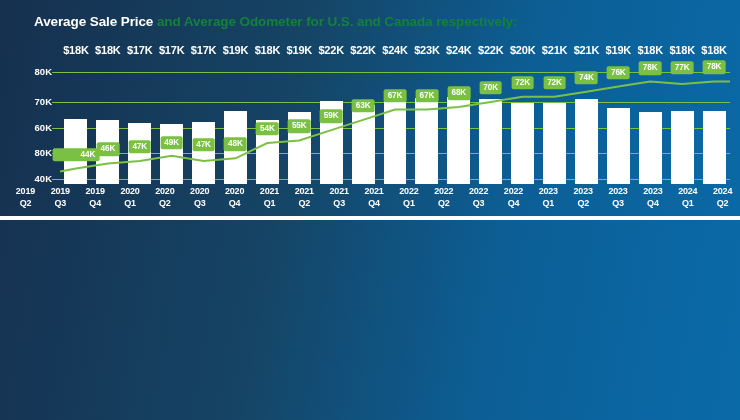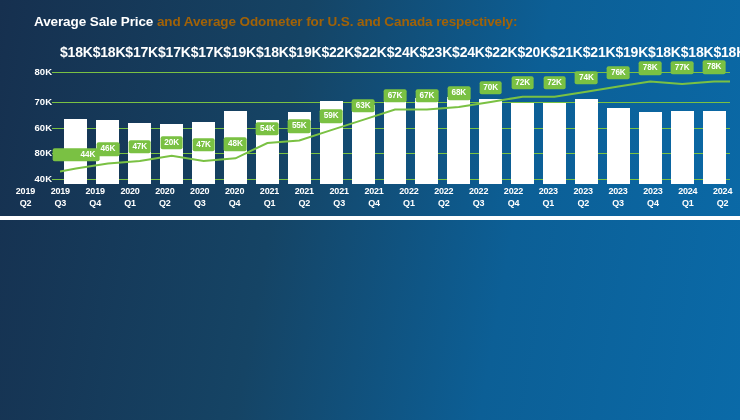--- a/index.html
+++ b/index.html
@@ -19,32 +19,32 @@
     background: #ffffff; z-index: 30;
   }
   #panel-bottom { top: 220px; height: 200px; }
 
   .title {
     position: absolute; left: 34px; top: 14px;
     font-size: 13.5px; font-weight: bold; letter-spacing: -0.1px;
     white-space: nowrap; z-index: 20;
   }
   .title .t-white { color: #ffffff; }
-  .title .t-green { color: #a16207; }
+  .title .t-green { color: #15803d; }
 
   .plot { position: absolute; }
   #plot-top    { left: 60px; top: 44px;  width: 670px; height: 140px; }
 
   .toplabels {
     position: absolute; left: 0; right: 0; top: 0; height: 16px;
     display: flex;
   }
   .toplabels .tl {
     flex: 1 1 0; text-align: center; color: #ffffff;
-    font-size: 14px; font-weight: bold; letter-spacing: -0.2px;
+    font-size: 11px; font-weight: bold; letter-spacing: -0.2px;
   }
 
   .grid { position: absolute; left: 0; right: 0; }
   .gridline {
     position: absolute; left: 0; right: 0; height: 1px;
     background: #7ac143;
   }
   .gridline .ylab {
     position: absolute; right: 100%; top: -6px; margin-right: 8px;
     color: #ffffff; font-size: 9.5px; font-weight: bold; white-space: nowrap;
@@ -202,21 +202,21 @@
           <div class="bar" style="top: 67.1478px; height: 72.8522px;"></div>
         </div>
       </div>
     <svg class="lineLayer" id="line-top" viewBox="0 0 670 140" preserveAspectRatio="none">
         <polyline points="0.0,127.4 16.0,124.6 47.9,119.5 79.8,116.9 111.7,111.8 143.6,116.9 175.5,114.3 207.4,99.0 239.3,96.4 271.2,86.1 303.1,75.9 335.0,65.6 366.9,65.6 398.8,63.0 430.7,57.9 462.6,52.8 494.5,52.8 526.4,47.7 558.3,42.5 590.2,37.4 622.1,40.0 654.0,37.4 670.0,37.4" fill="none" stroke="#7ac143" stroke-width="2" vector-effect="non-scaling-stroke"></polyline>
       </svg>
     <div class="dotlabels" id="dots-top">
         <div class="dlab" style="left: 15.9524px; top: 110.609px; padding-left: 28px;">44K</div>
         <div class="dlab" style="left: 47.8571px; top: 105.478px;">46K</div>
         <div class="dlab" style="left: 79.7619px; top: 102.913px;">47K</div>
-        <div class="dlab" style="left: 111.667px; top: 98.7826px;">20K</div>
+        <div class="dlab" style="left: 111.667px; top: 98.7826px;">49K</div>
         <div class="dlab" style="left: 143.571px; top: 100.913px;">47K</div>
         <div class="dlab" style="left: 175.476px; top: 100.348px;">48K</div>
         <div class="dlab" style="left: 207.381px; top: 84.9565px;">54K</div>
         <div class="dlab" style="left: 239.286px; top: 82.3913px;">55K</div>
         <div class="dlab" style="left: 271.19px; top: 72.1304px;">59K</div>
         <div class="dlab" style="left: 303.095px; top: 61.8696px;">63K</div>
         <div class="dlab" style="left: 335px; top: 51.6087px;">67K</div>
         <div class="dlab" style="left: 366.905px; top: 51.6087px;">67K</div>
         <div class="dlab" style="left: 398.81px; top: 49.0435px;">68K</div>
         <div class="dlab" style="left: 430.714px; top: 43.913px;">70K</div>

